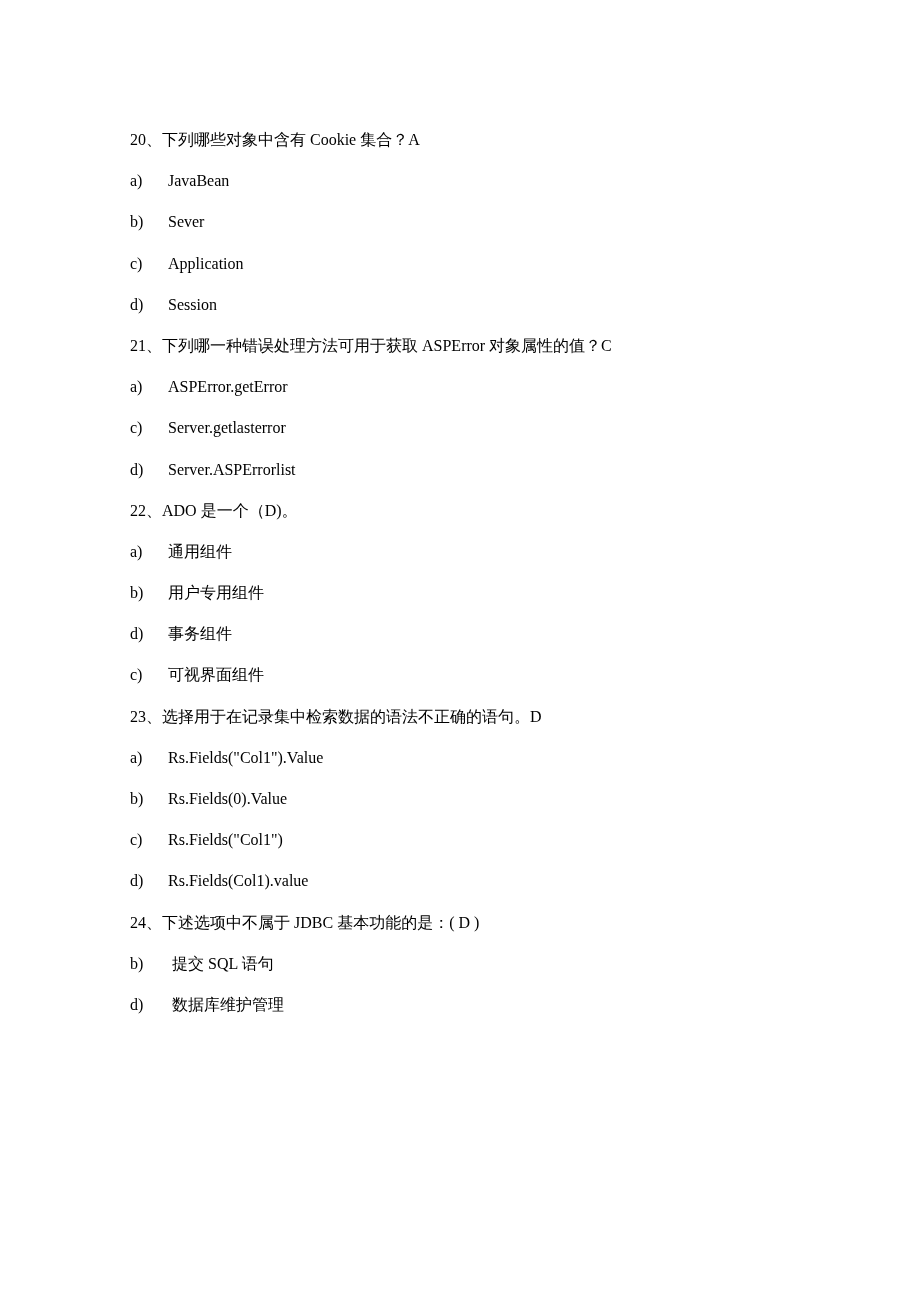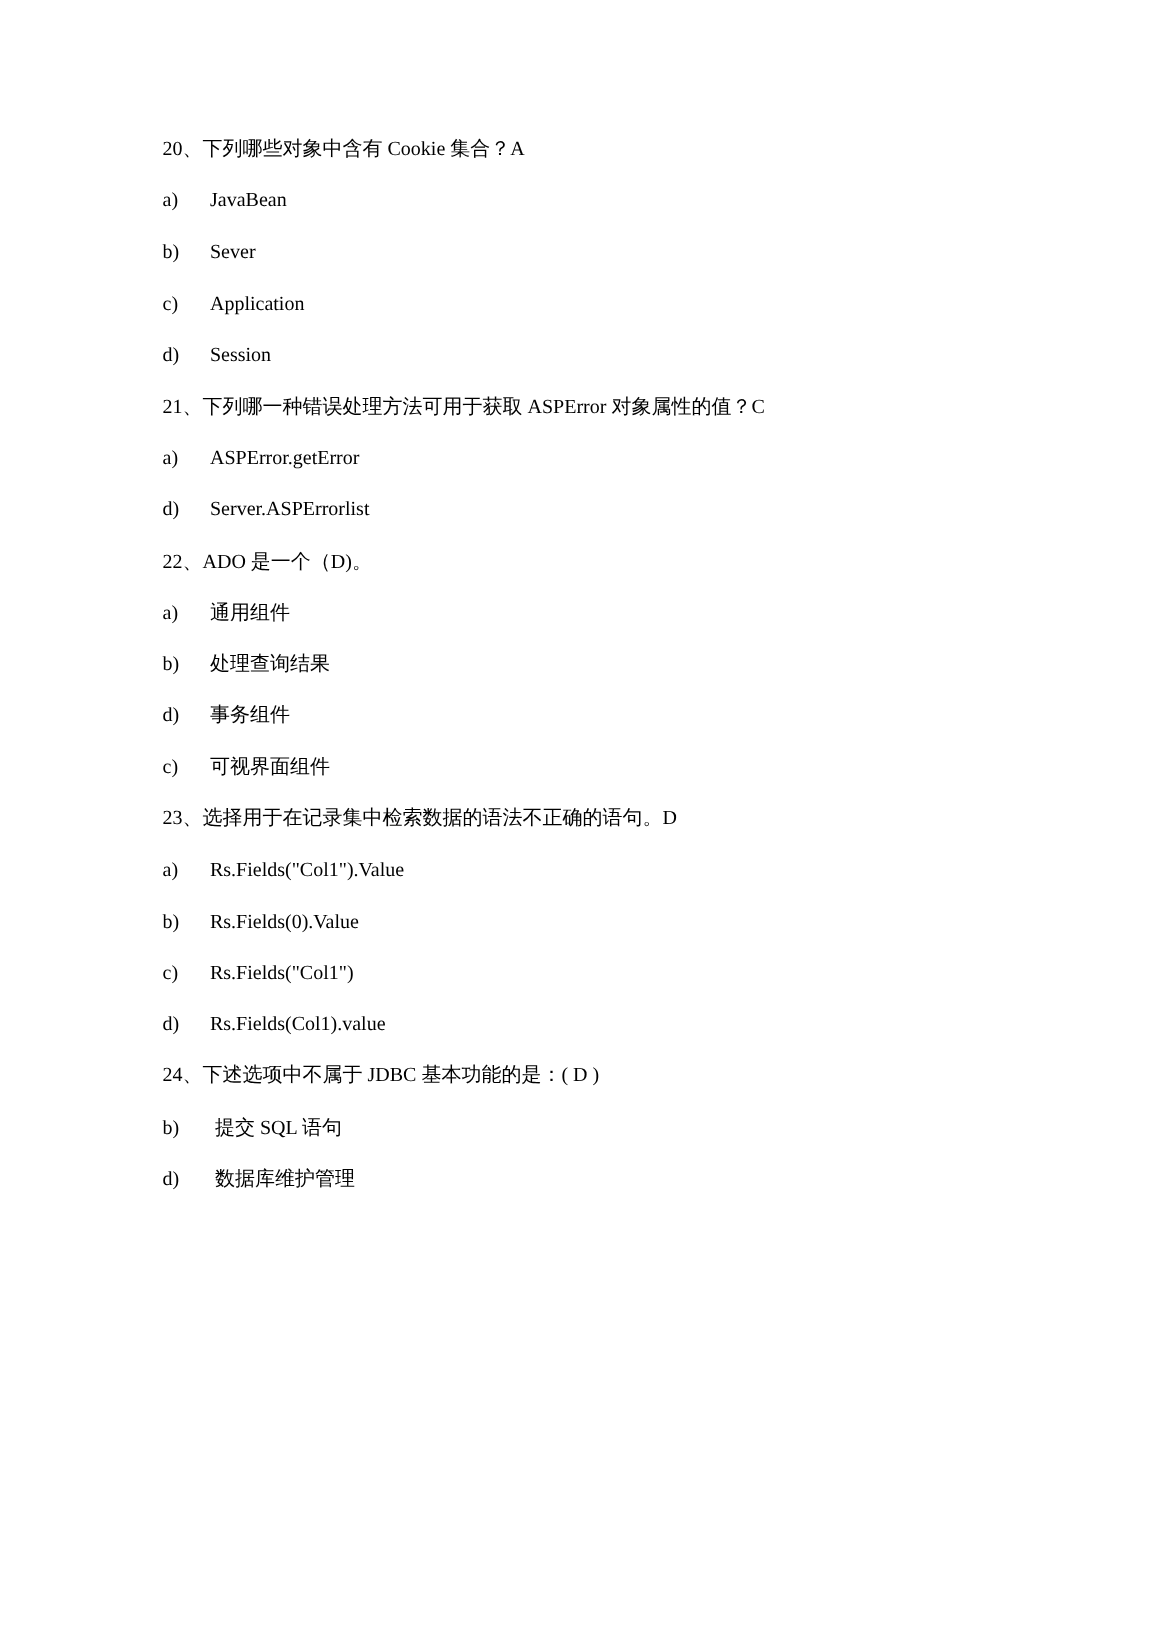--- a/index.html
+++ b/index.html
@@ -13,20 +13,21 @@
       font-size: 16px;
       color: #000000;
       width: 920px;
       min-height: 1302px;
       padding: 110px 130px 60px 130px;
       line-height: 1.2;
     }
     .line {
       margin-bottom: 22px;
       white-space: pre-wrap;
+      margin-top: 20px;
     }
     .option {
       margin-bottom: 22px;
     }
     .option-label {
       display: inline-block;
       width: 38px;
     }
   </style>
 </head>
@@ -37,27 +38,28 @@
     <div class="line">20、下列哪些对象中含有 Cookie 集合？A</div>
     <div class="option"><span class="option-label">a)</span><span>JavaBean</span></div>
     <div class="option"><span class="option-label">b)</span><span>Sever</span></div>
     <div class="option"><span class="option-label">c)</span><span>Application</span></div>
     <div class="option"><span class="option-label">d)</span><span>Session</span></div>
   </div>
 
   <div>
     <div class="line">21、下列哪一种错误处理方法可用于获取 ASPError 对象属性的值？C</div>
     <div class="option"><span class="option-label">a)</span><span>ASPError.getError</span></div>
+    <div class="option"><span class="option-label">c)</span><span>Server.getlasterror</span></div>
     <div class="option"><span class="option-label">d)</span><span>Server.ASPErrorlist</span></div>
   </div>
 
   <div>
     <div class="line">22、ADO 是一个（D)。</div>
     <div class="option"><span class="option-label">a)</span><span>通用组件</span></div>
-    <div class="option"><span class="option-label">b)</span><span>处理查询结果</span></div>
+    <div class="option"><span class="option-label">b)</span><span>用户专用组件</span></div>
     <div class="option"><span class="option-label">d)</span><span>事务组件</span></div>
     <div class="option"><span class="option-label">c)</span><span>可视界面组件</span></div>
   </div>
 
   <div>
     <div class="line">23、选择用于在记录集中检索数据的语法不正确的语句。D</div>
     <div class="option"><span class="option-label">a)</span><span>Rs.Fields("Col1").Value</span></div>
     <div class="option"><span class="option-label">b)</span><span>Rs.Fields(0).Value</span></div>
     <div class="option"><span class="option-label">c)</span><span>Rs.Fields("Col1")</span></div>
     <div class="option"><span class="option-label">d)</span><span>Rs.Fields(Col1).value</span></div>

